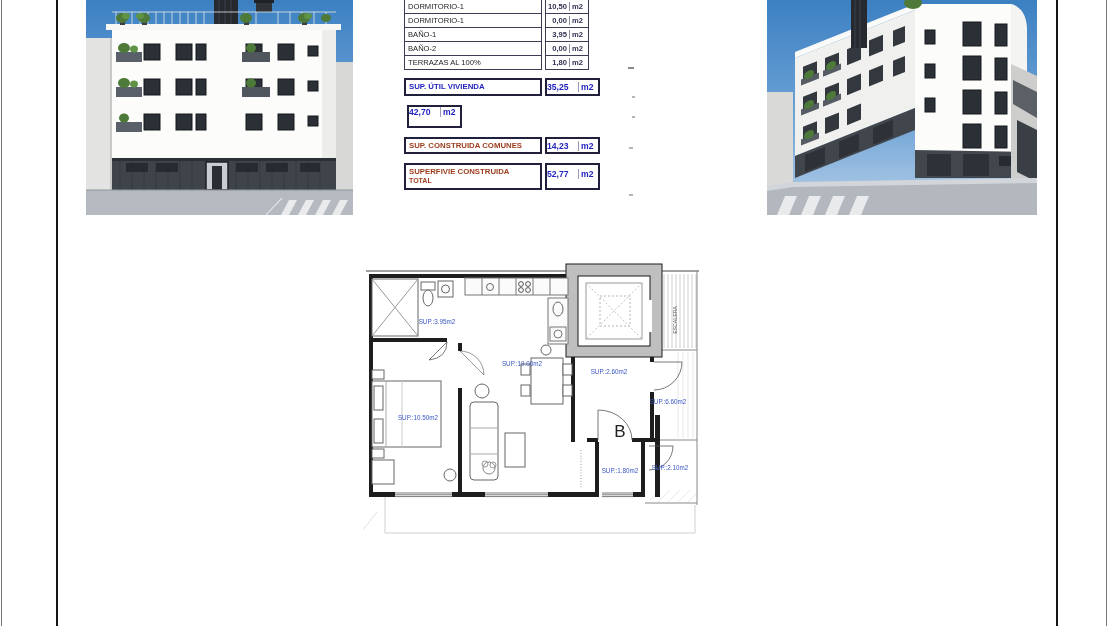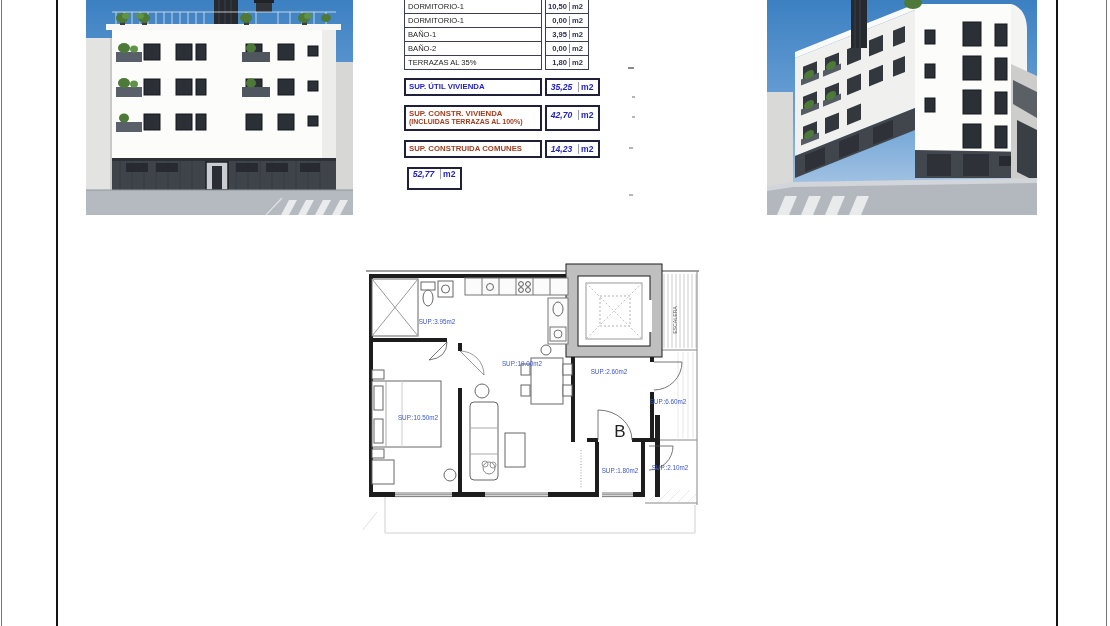--- a/index.html
+++ b/index.html
@@ -18,21 +18,21 @@
   .tv{width:44px;margin-left:3px;border:1px solid #3c3c55;border-top:none;
       display:flex;align-items:center;box-sizing:border-box;font-size:7.6px;font-weight:bold;color:#2f2f52;}
   .tv .num{flex:1;text-align:right;padding-right:2px;}
   .tv .unit{width:16px;border-left:1px solid #8a8aa0;padding-left:2px;}
   .sblock{display:flex;margin-top:9px;}
   .sl{width:138px;border:2px solid #20203d;box-sizing:border-box;
       font-size:7.8px;font-weight:bold;color:#9e3d1e;padding:2px 0 2px 3px;line-height:1.25;}
   .sl .l2{display:block;font-size:7px;}
   .sv{width:55px;margin-left:3px;border:2px solid #20203d;box-sizing:border-box;
       display:flex;align-items:flex-end;font-size:8.6px;font-weight:bold;color:#2323c0;padding-bottom:9px;}
-  .sv .num{flex:1;text-align:center;padding-right:2px;font-style:italic;}
+  .sv .num{flex:1;text-align:left;padding-right:2px;}
   .sv .unit{width:17px;border-left:1px solid #9a9ab5;padding-left:2px;}
   .sv.center{align-items:center;padding-bottom:0;}
   .s-blue{color:#2323c0;}
   .dash{position:absolute;background:#b5b5b5;}
   .plan{position:absolute;left:363px;top:263px;}
   text{font-family:"Liberation Sans",sans-serif;}
   .plbl{fill:#3a57c4;font-size:6.3px;}
 </style>
 </head>
 <body>
@@ -306,52 +306,52 @@
       </div>
   </div>
   <div class="trow">
     <div class="tl">BAÑO-2</div>
     <div class="tv">
         <span class="num">0,00</span>
         <span class="unit">m2</span>
       </div>
   </div>
   <div class="trow">
-    <div class="tl">TERRAZAS AL 35%</div>
+    <div class="tl">TERRAZAS AL 100%</div>
     <div class="tv">
         <span class="num">1,80</span>
         <span class="unit">m2</span>
       </div>
   </div>
 
   <div class="sblock" style="margin-top:8px;">
     <div class="sl s-blue" style="display:flex;align-items:center;">SUP. ÚTIL VIVIENDA</div>
     <div class="sv center">
         <span class="num">35,25</span>
         <span class="unit">m2</span>
       </div>
   </div>
 
   <div class="sblock">
-    <div class="sl"><span>SUP. CONSTR. VIVIENDA</span><span class="l2">(INCLUIDAS TERRAZAS AL 100%)</span></div>
     <div class="sv">
         <span class="num">42,70</span>
         <span class="unit">m2</span>
       </div>
   </div>
 
   <div class="sblock">
     <div class="sl" style="display:flex;align-items:center;">SUP. CONSTRUIDA COMUNES</div>
     <div class="sv center">
         <span class="num">14,23</span>
         <span class="unit">m2</span>
       </div>
   </div>
 
   <div class="sblock">
+    <div class="sl"><span>SUPERFIVIE CONSTRUIDA</span><span class="l2">TOTAL</span></div>
     <div class="sv">
         <span class="num">52,77</span>
         <span class="unit">m2</span>
       </div>
   </div>
 </div>
 
 <div class="dash" style="left:628px;top:67px;width:6px;height:2px;background:#8a8a8a;"></div>
 <div class="dash" style="left:632px;top:96px;width:3px;height:2px;"></div>
 <div class="dash" style="left:632px;top:116px;width:3px;height:2px;"></div>

